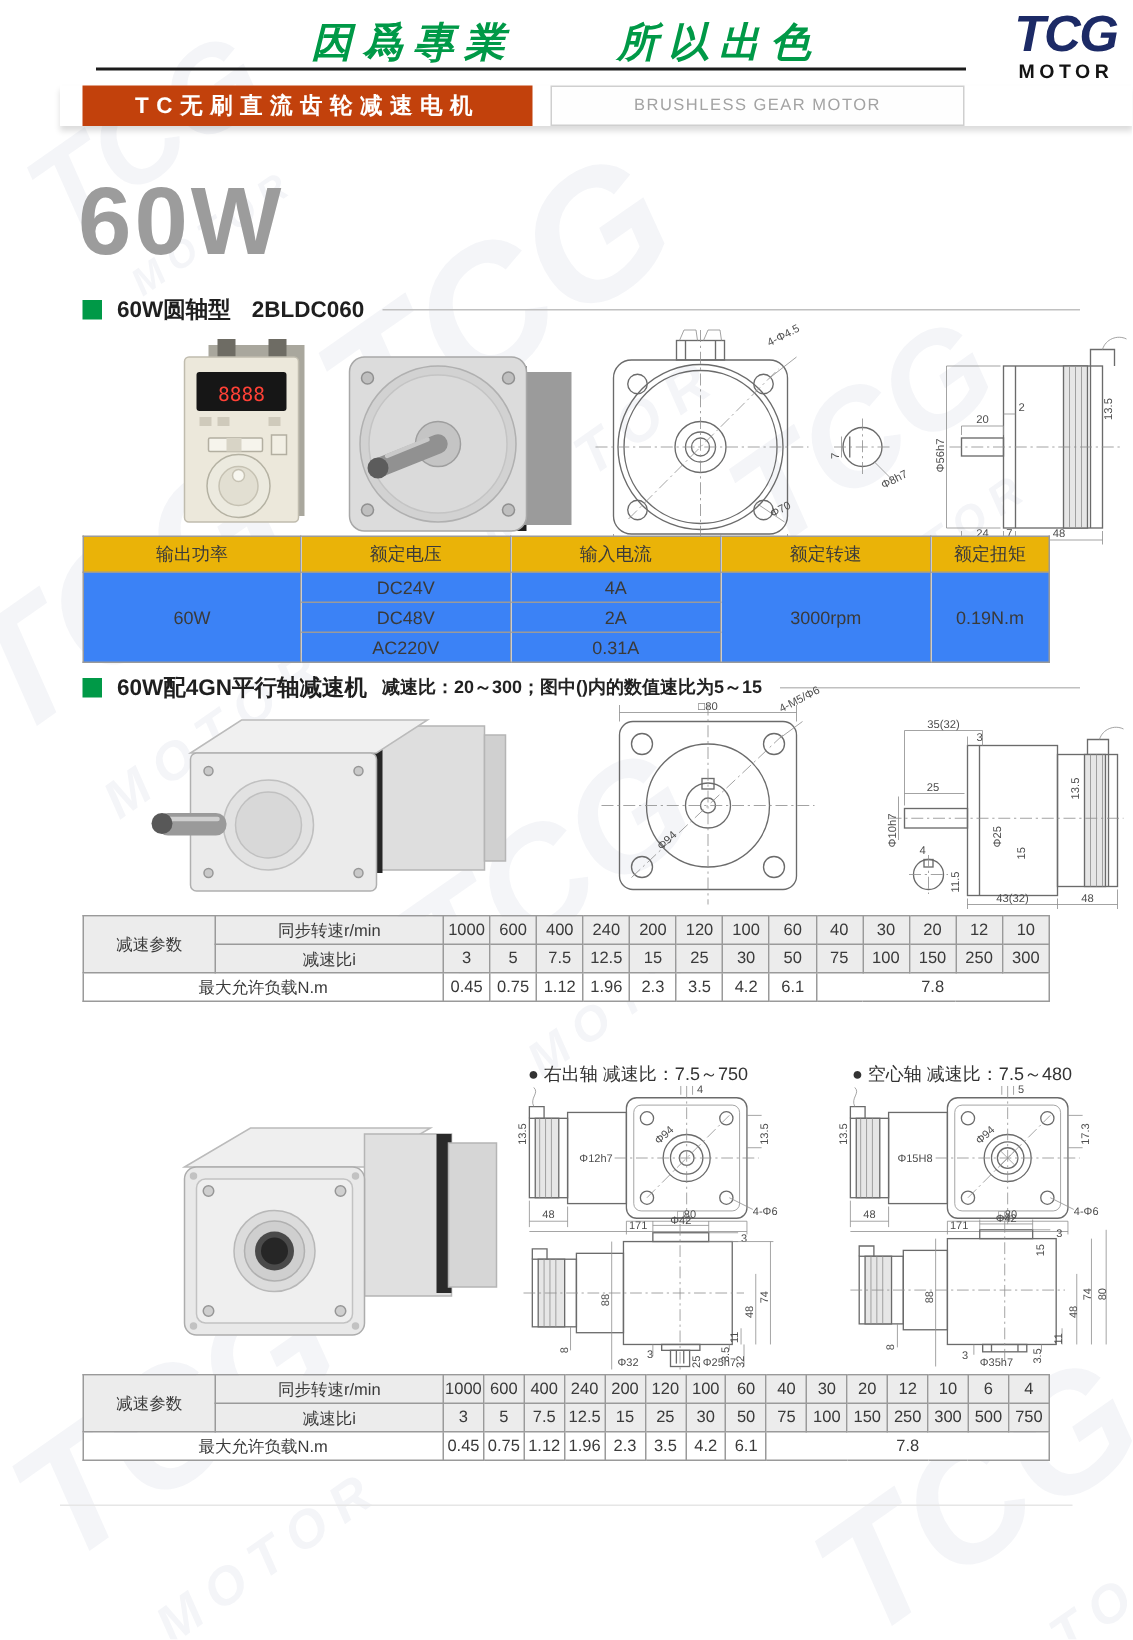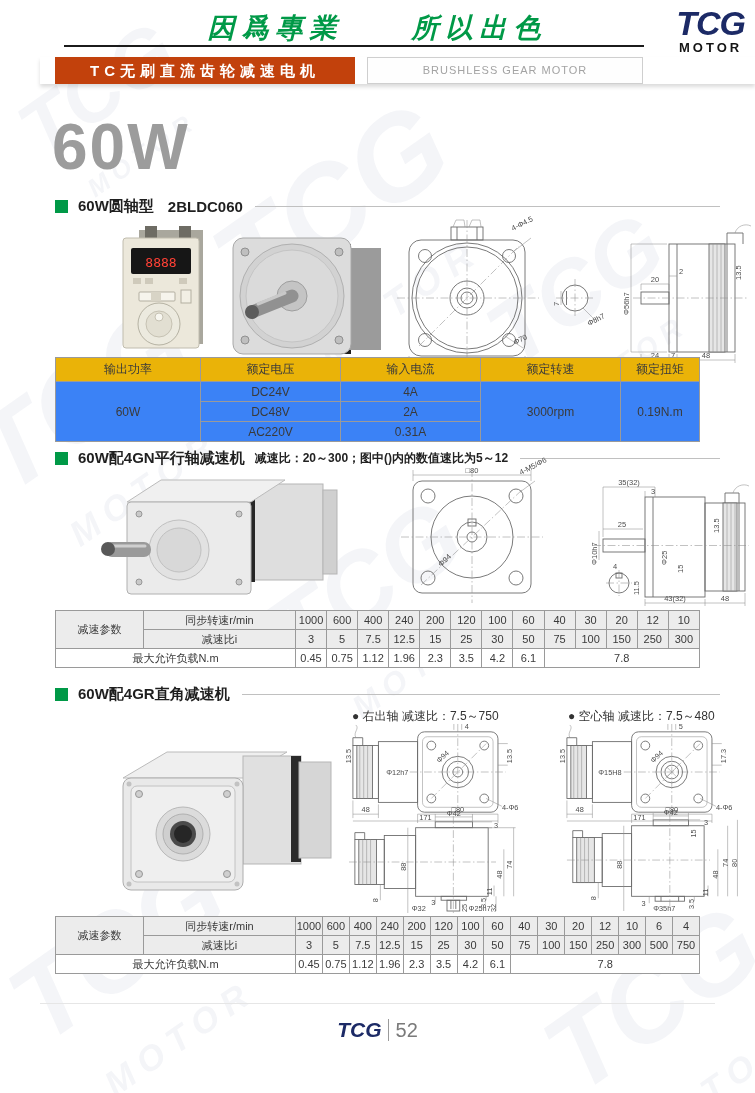--- a/index.html
+++ b/index.html
@@ -230,21 +230,21 @@
     <tr>
       <td>AC220V</td>
       <td>0.31A</td>
     </tr>
   </tbody>
     </table>
 
   <div class="sec-head" id="sec2">
     <div class="sec-square"></div>
     <div class="sec-title">60W配4GN平行轴减速机</div>
-    <div class="sec-sub">减速比：20～300；图中()内的数值速比为5～12</div>
+    <div class="sec-sub">减速比：20～300；图中()内的数值速比为5～15</div>
     <div class="sec-line"></div>
   </div>
 
   <svg class="photo" style="left:95px;top:462px;width:300px;height:140px;" viewBox="0 0 300 140">
     <rect x="156" y="22" width="72" height="96" fill="#dedede" stroke="#b5b5b5"></rect>
     <rect x="228" y="28" width="14" height="84" fill="#d0d0d0" stroke="#b5b5b5"></rect>
     <rect x="148" y="20" width="12" height="100" fill="#262626"></rect>
     <polygon points="32,40 66,18 190,18 156,40" fill="#f0f0f0" stroke="#bbbbbb"></polygon>
     <rect x="32" y="40" width="124" height="92" rx="4" fill="#ebebeb" stroke="#b0b0b0"></rect>
     <circle cx="44" cy="52" r="3" fill="#c9c9c9" stroke="#979797"></circle>
@@ -364,25 +364,20 @@
       <td>1.96</td>
       <td>2.3</td>
       <td>3.5</td>
       <td>4.2</td>
       <td>6.1</td>
       <td colspan="5">7.8</td>
     </tr>
   </tbody>
     </table>
 
-  <div class="sec-head" id="sec3">
-    <div class="sec-square"></div>
-    <div class="sec-title">60W配4GR直角减速机</div>
-    <div class="sec-line"></div>
-  </div>
 
   <div class="bullet" id="bullet-right">● 右出轴  减速比：7.5～750</div>
   <div class="bullet" id="bullet-hollow">● 空心轴  减速比：7.5～480</div>
 
   <svg class="photo" style="left:95px;top:726px;width:250px;height:180px;" viewBox="0 0 250 180">
     <polygon points="28,52 72,26 192,26 148,52" fill="#efefef" stroke="#bbbbbb"></polygon>
     <rect x="148" y="30" width="58" height="108" fill="#e0e0e0" stroke="#b5b5b5"></rect>
     <rect x="196" y="30" width="10" height="106" fill="#2a2a2a"></rect>
     <rect x="204" y="36" width="32" height="96" fill="#d6d6d6" stroke="#b5b5b5"></rect>
     <rect x="28" y="52" width="120" height="112" rx="8" fill="#e9e9e9" stroke="#adadad"></rect>
@@ -629,17 +624,14 @@
       <td>2.3</td>
       <td>3.5</td>
       <td>4.2</td>
       <td>6.1</td>
       <td colspan="7">7.8</td>
     </tr>
   </tbody>
     </table>
 
   <div class="footer-line"></div>
-  <div class="footer">
-    <span class="footer-tcg">TCG</span><span class="footer-page">52</span>
-  </div>
 
 </div>
 
 </body></html>

